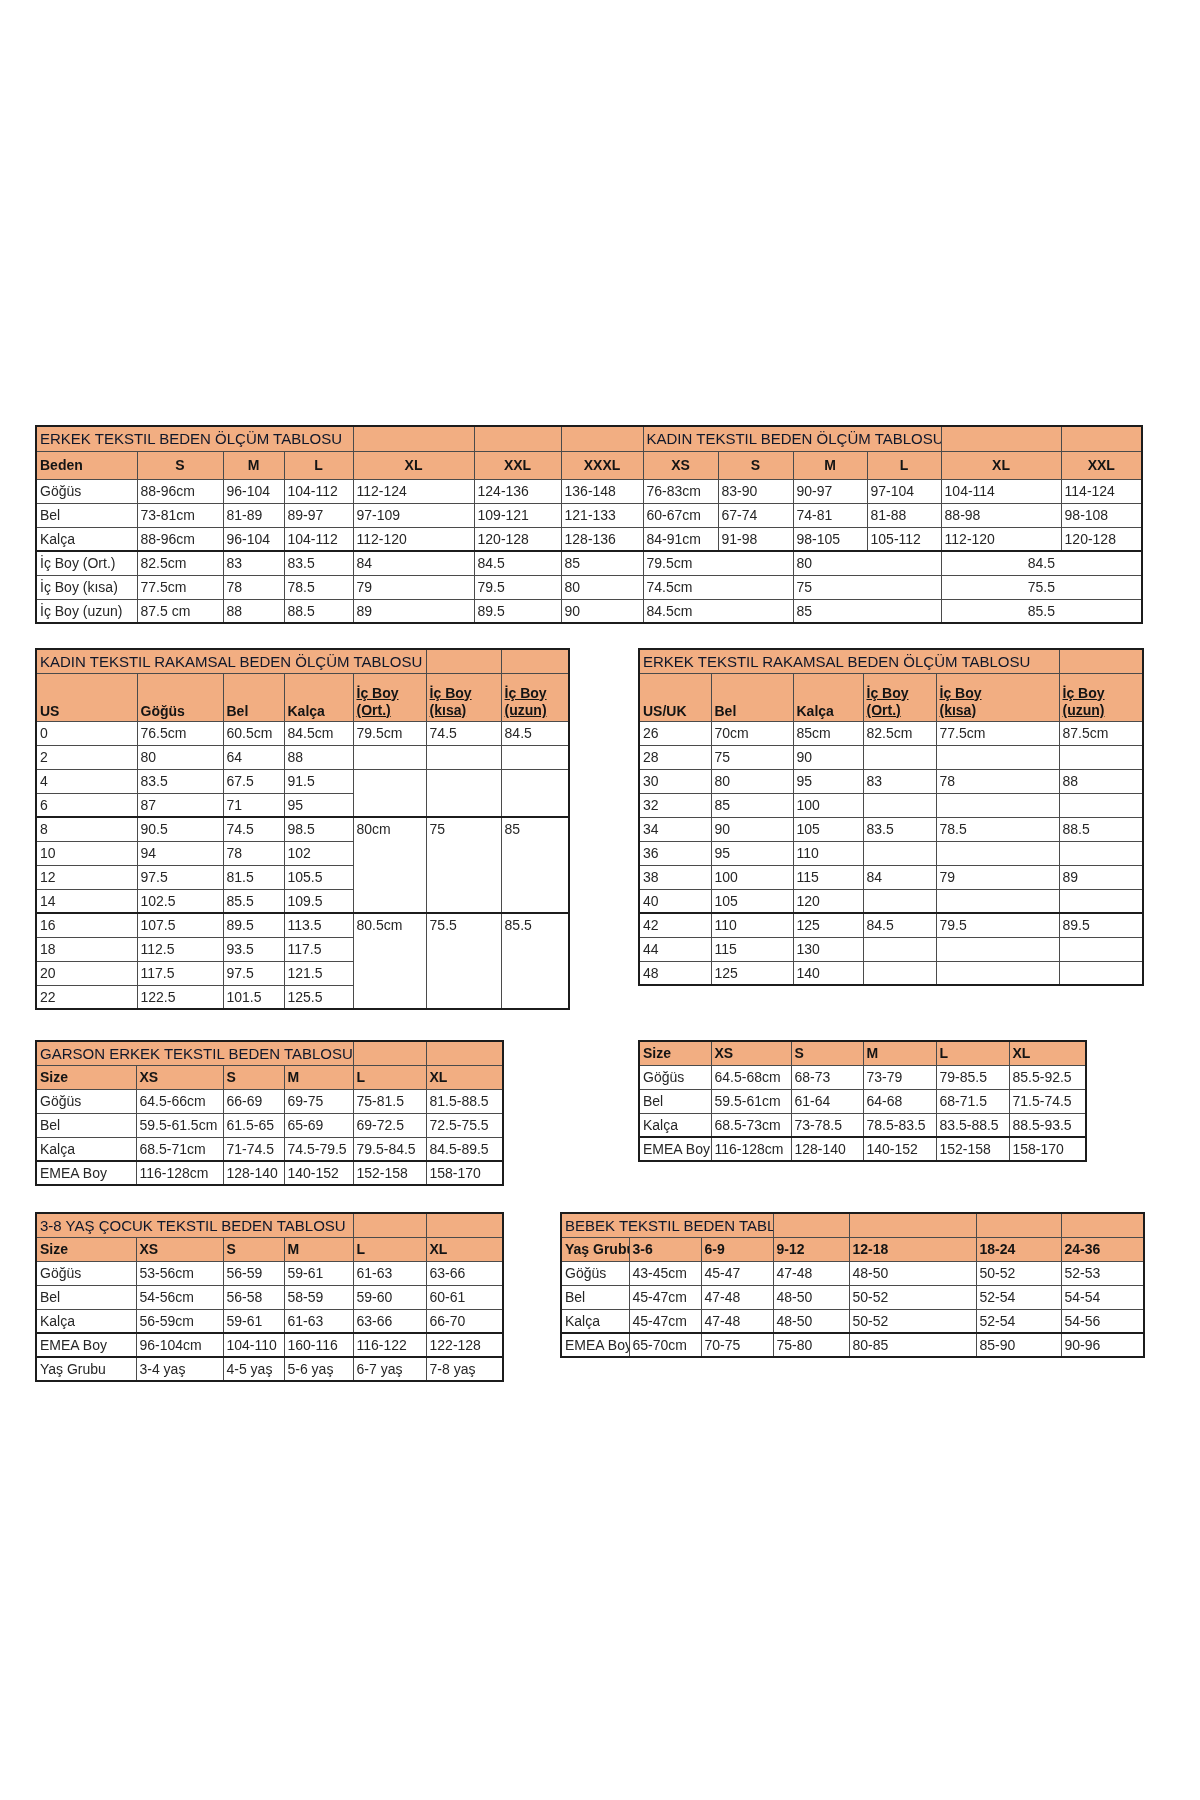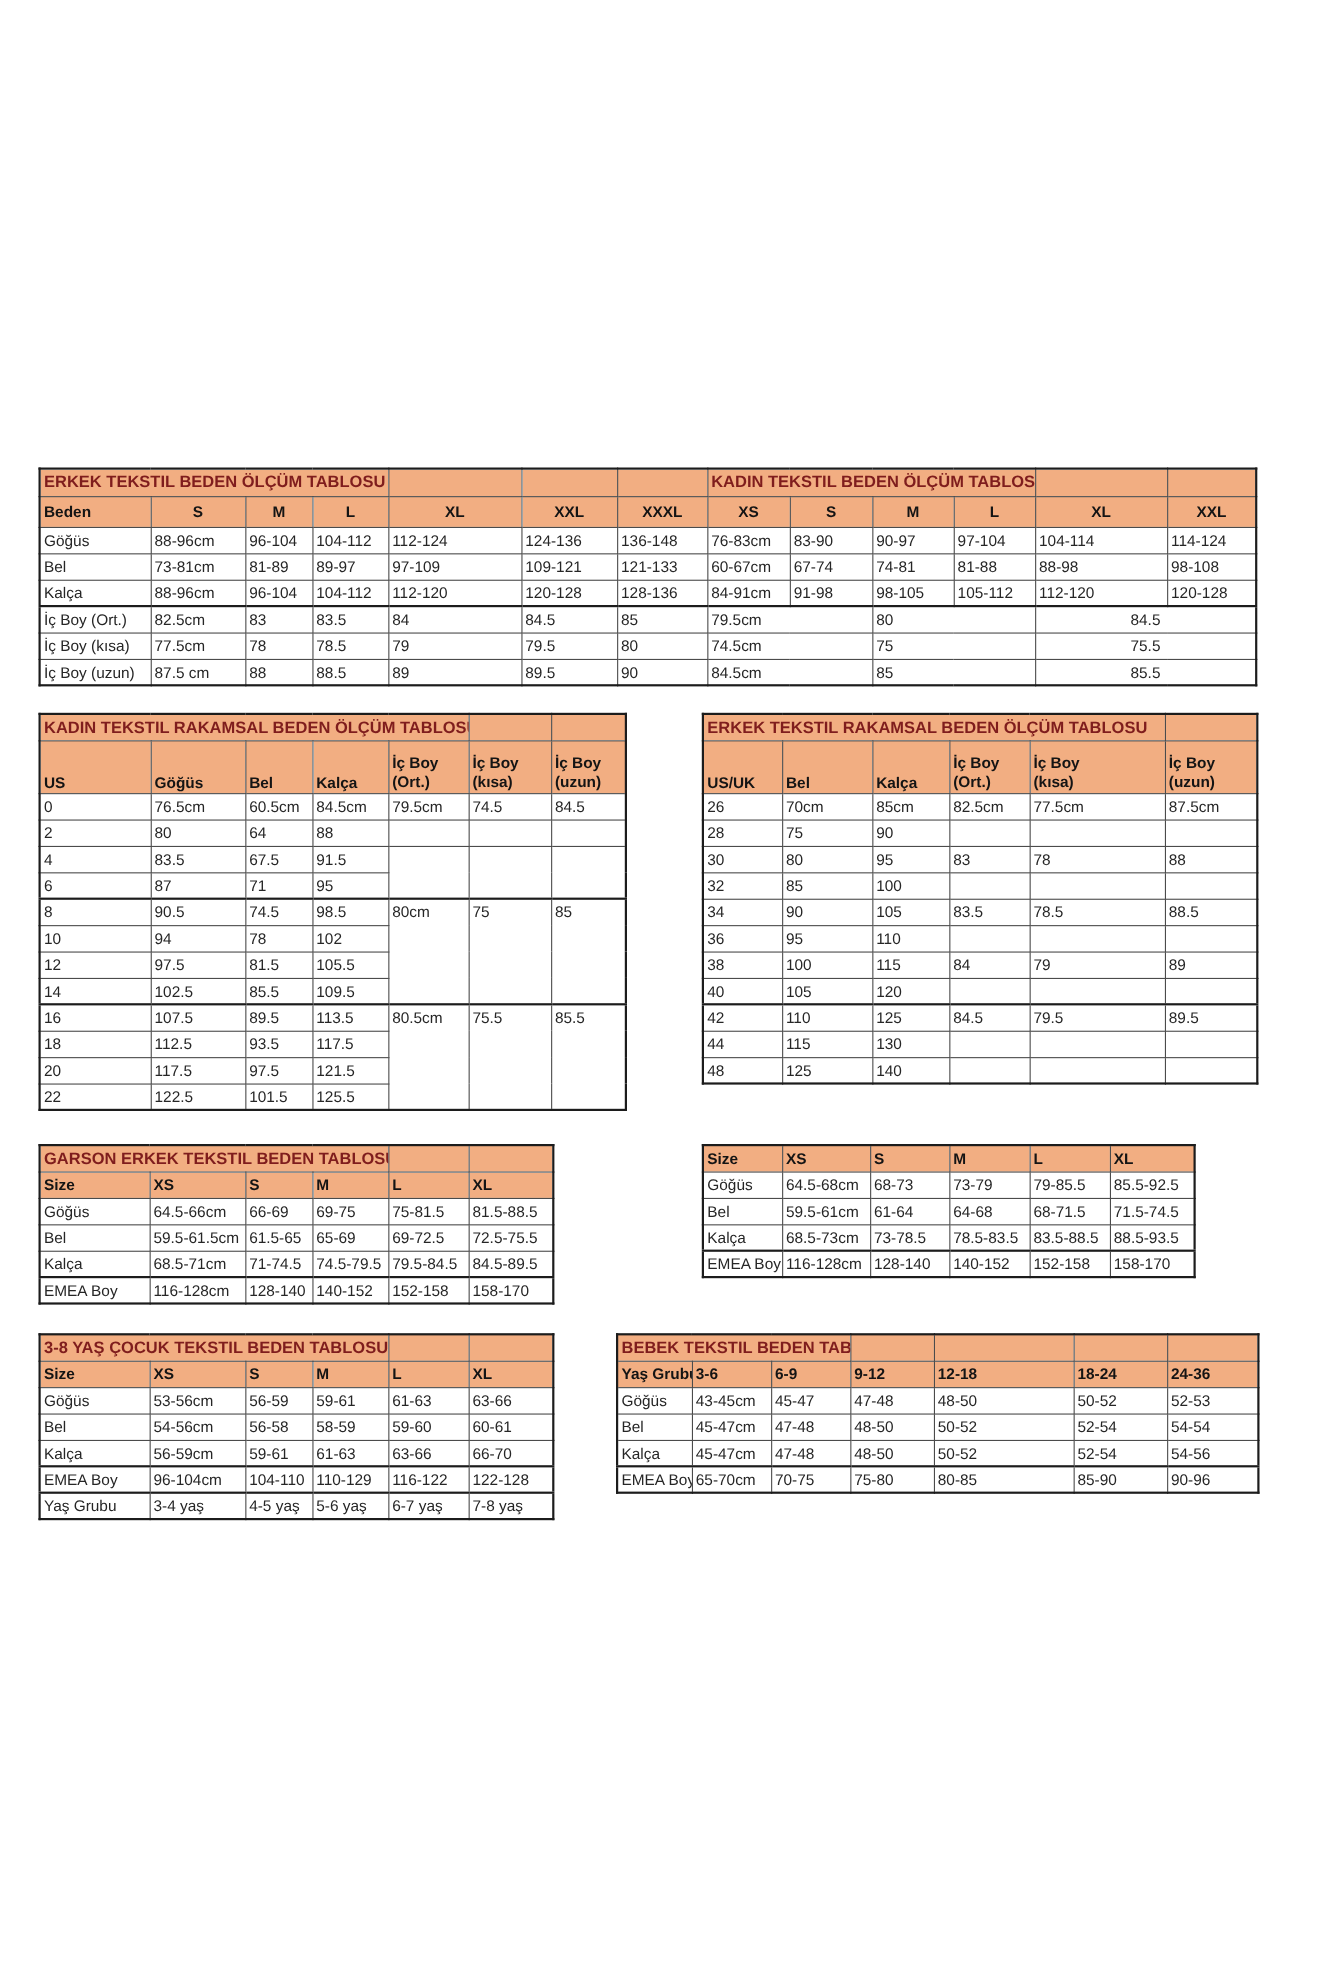--- a/index.html
+++ b/index.html
@@ -15,28 +15,28 @@
   }
   td{
     border:1px solid #4b4b4b;padding:0 3px;white-space:nowrap;overflow:hidden;
     text-align:left;vertical-align:middle;
   }
   tr{height:24px;}
   .t1 tr.title{height:25px}
   .t1 tr.header{height:28px}
   .t2 tr.header{height:48px}
   td.ttl{
-    background:var(--peach,#F2AE82);font-weight:bold;font-size:15px;
-    color:#7f1d1d;letter-spacing:0px;
+    background:var(--peach,#F2AE82);font-weight:normal;font-size:15px;
+    color:#0f172a;letter-spacing:0px;
   }
   td.hd{background:var(--peach,#F2AE82);font-weight:bold;color:#141414;}
   td.ctr{text-align:center;}
   td.vb{vertical-align:bottom;padding-bottom:2px;}
   td.vt{vertical-align:top;padding-top:3px;}
-  td.pre{white-space:pre-line;line-height:17px;}
+  td.pre{white-space:pre-line;line-height:17px;text-decoration:underline;}
   tr.tk td{border-top:2px solid #1c1c1c;}
   
   .p-t1 {left:35px;  top:425px;  width:1106px;}
   .p-t2l{left:35px;  top:648px;  width:533px;}
   .p-t2r{left:638px; top:648px;  width:504px;border-radius:24px;}
   .p-t3l{left:35px;  top:1040px; width:467px;}
   .p-t3r{left:638px; top:1040px; width:447px;}
   .p-t4l{left:35px;  top:1212px; width:374px;}
   .p-t4r{left:560px; top:1212px; width:583px;}
 </style>
@@ -568,21 +568,21 @@
           <td>56-59cm</td>
           <td>59-61</td>
           <td>61-63</td>
           <td>63-66</td>
           <td>66-70</td>
         </tr>
         <tr class="tk">
           <td>EMEA Boy</td>
           <td>96-104cm</td>
           <td>104-110</td>
-          <td>110-129</td>
+          <td>160-116</td>
           <td>116-122</td>
           <td>122-128</td>
         </tr>
         <tr class="tk">
           <td>Yaş Grubu</td>
           <td>3-4 yaş</td>
           <td>4-5 yaş</td>
           <td>5-6 yaş</td>
           <td>6-7 yaş</td>
           <td>7-8 yaş</td>

